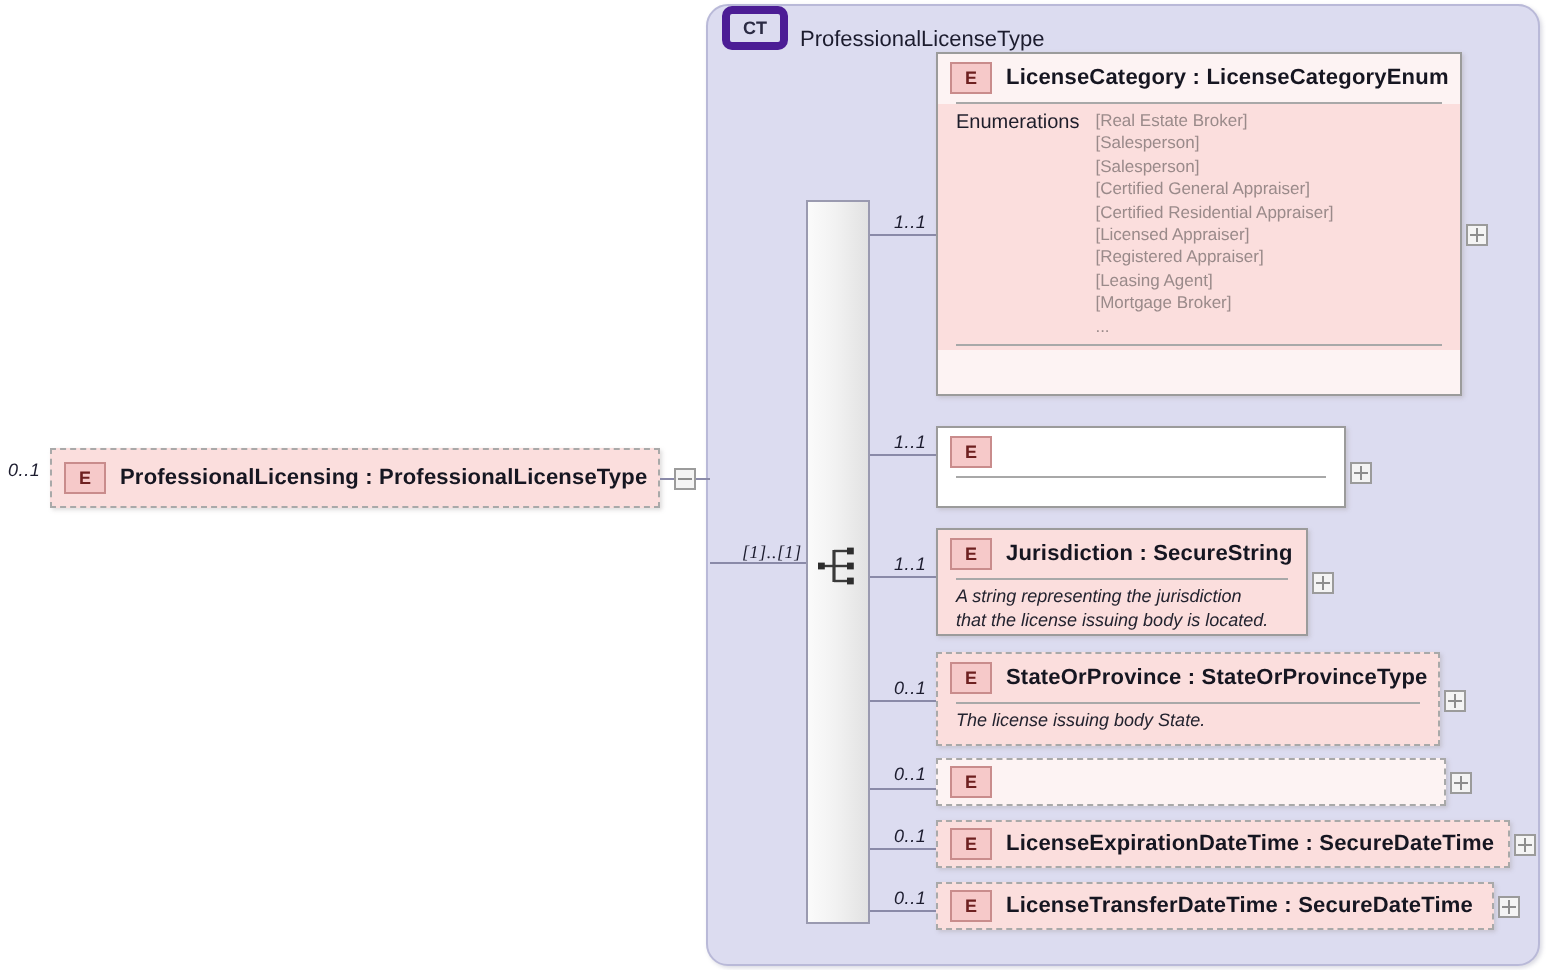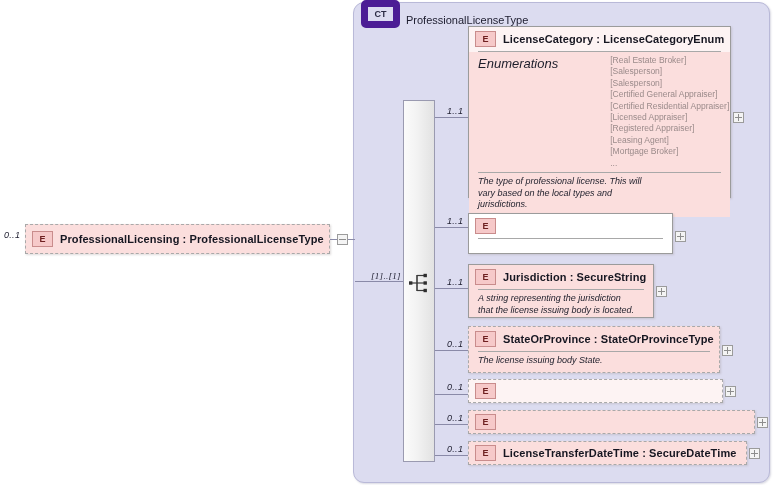--- a/index.html
+++ b/index.html
@@ -33,21 +33,21 @@
   }
   .ct-header {
     left: 361px; top: 6px;
     height: 16px;
     display: flex;
     align-items: center;
     gap: 6px;
   }
   .ct-badge {
     width: 25px; height: 14px;
-    border: 7px solid #4c1d95;
+    border: 4px solid #4c1d95;
     border-radius: 5px;
     background: #dcdcf0;
     font-size: 9px;
     font-weight: bold;
     color: #2b2b44;
     display: flex;
     align-items: center;
     justify-content: center;
     letter-spacing: 0px;
   }
@@ -134,32 +134,30 @@
     white-space: pre-line;
   }
 
   
   .enum-wrap {
     display: flex;
     padding: 3px 9px 2px 9px;
     gap: 8px;
   }
   .enum-label {
-    font-size: 13px;
-    font-style: italic;
+    font-size: 10px;
     color: #1d1d2a;
     white-space: nowrap;
     flex: 0 0 auto;
     padding-top: 1px;
   }
   .enum-list {
     display: flex;
     flex-direction: column;
     line-height: 11.4px;
-    margin-left: 44px;
   }
   .enum-item {
     font-size: 8.5px;
     color: #9a8a8a;
     white-space: nowrap;
   }
 
   
   .btn-box {
     width: 11px; height: 11px;
@@ -246,23 +244,20 @@
           <span class="enum-item">[Certified General Appraiser]</span>
           <span class="enum-item">[Certified Residential Appraiser]</span>
           <span class="enum-item">[Licensed Appraiser]</span>
           <span class="enum-item">[Registered Appraiser]</span>
           <span class="enum-item">[Leasing Agent]</span>
           <span class="enum-item">[Mortgage Broker]</span>
           <span class="enum-item">...</span>
         </span>
       </div>
       <div class="node-sep"></div>
-      <div class="node-doc">The type of professional license. This will
-vary based on the local types and
-jurisdictions.</div>
     </div>
   </div>
   <div class="abs btn-box" style="left:733px; top:112px;">
     <i class="plus-h"></i>
       <i class="plus-v"></i>
   </div>
 
   <div class="abs line-h" style="left:435px; top:227px; width:33px;"></div>
   <div class="abs card" style="left:447px; top:216px;">1..1</div>
 
@@ -322,20 +317,21 @@
     <i class="plus-h"></i>
       <i class="plus-v"></i>
   </div>
 
   <div class="abs line-h" style="left:435px; top:424px; width:33px;"></div>
   <div class="abs card" style="left:447px; top:413px;">0..1</div>
 
   <div class="abs node dashed tinted" style="left:468px; top:410px; width:287px; height:24px;">
     <div class="node-head" style="padding-top:3px;">
       <span class="e-badge">E</span>
+      <span class="node-title">LicenseExpirationDateTime : SecureDateTime</span>
     </div>
   </div>
   <div class="abs btn-box" style="left:757px; top:417px;">
     <i class="plus-h"></i>
       <i class="plus-v"></i>
   </div>
 
   <div class="abs line-h" style="left:435px; top:455px; width:33px;"></div>
   <div class="abs card" style="left:447px; top:444px;">0..1</div>
 

